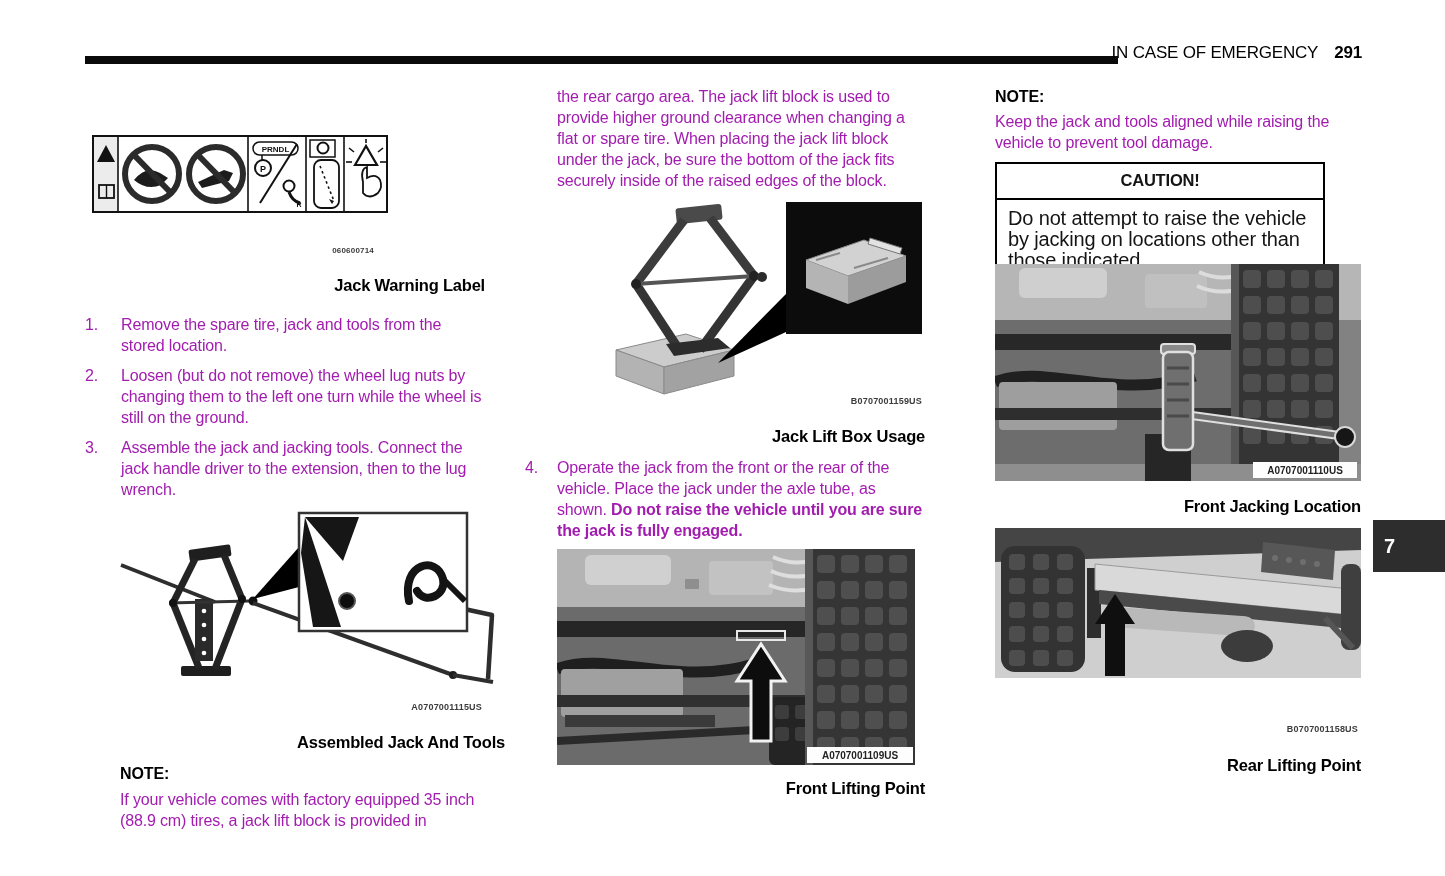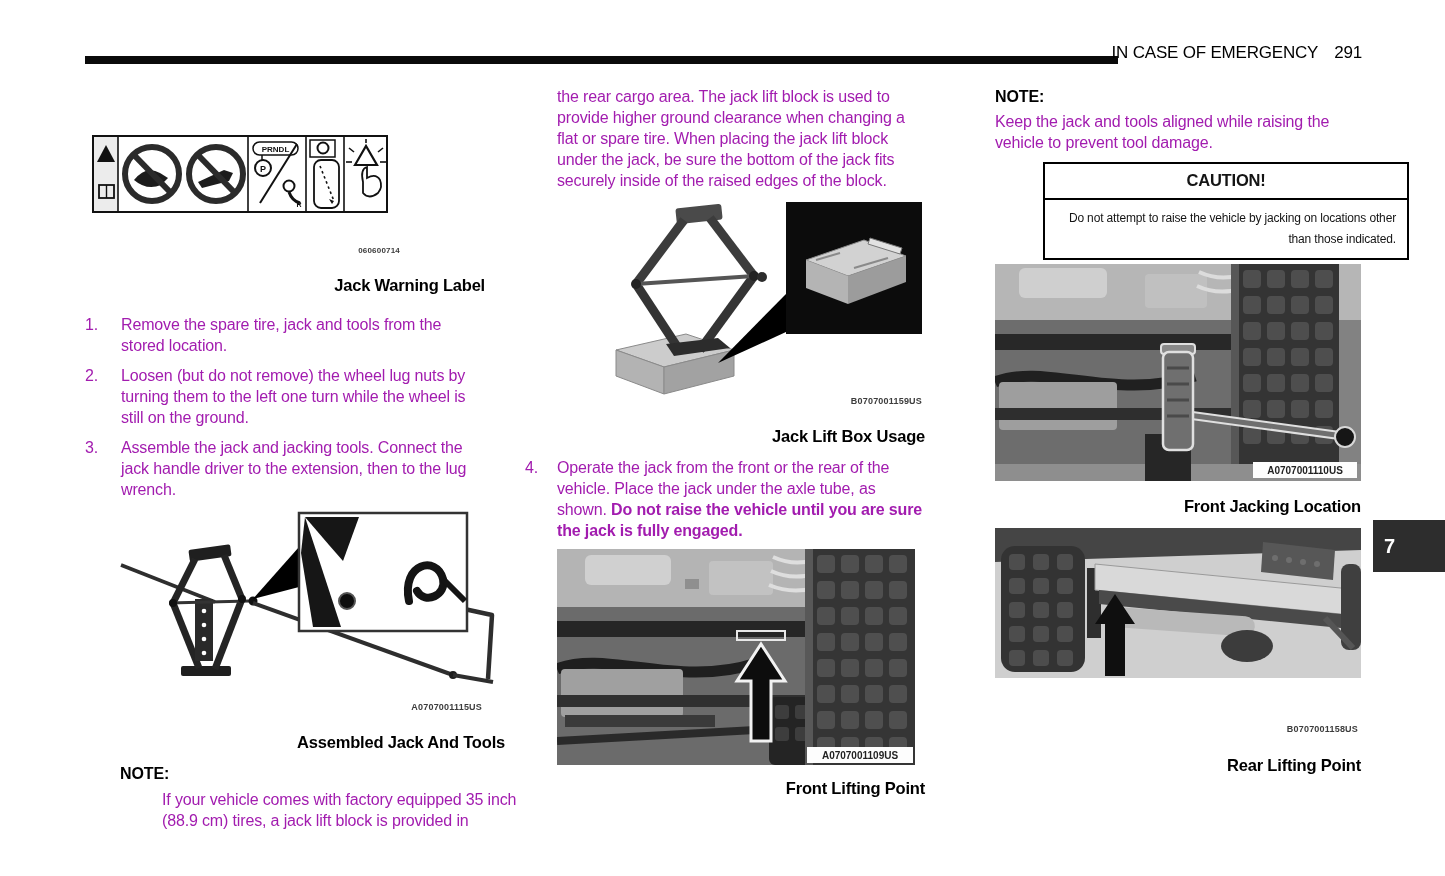--- a/index.html
+++ b/index.html
@@ -9,29 +9,29 @@
   .caption{font-size:16.5px;font-weight:bold;text-align:right;color:#000;letter-spacing:-0.2px;}
   .code{font-size:9px;font-weight:bold;color:#3c3c3c;text-align:right;letter-spacing:0.2px;}
   .note-label{font-size:16px;font-weight:bold;letter-spacing:-0.1px;color:#000;}
   .step{display:flex;margin-bottom:8px;}
   .step .num{width:36px;flex:none;}
   .step .txt{flex:1;}
   .hdr-rule{background:#0a0a0a;}
   .hdr-text{font-size:17px;letter-spacing:-0.2px;color:#000;text-align:right;}
   .caution-box{border:2px solid #000;background:#fff;box-sizing:border-box;}
   .caution-title{border-bottom:2px solid #000;text-align:center;font-weight:bold;font-size:16.5px;padding:7px 0 8px;letter-spacing:-0.2px;}
-  .caution-body{padding:8px 11px 8px;font-size:12px;line-height:21px;letter-spacing:-0.15px;text-align:right;}
+  .caution-body{padding:8px 11px 8px;font-size:20px;line-height:21px;letter-spacing:-0.15px;}
   .chapter-tab{background:#2d2d2d;color:#fff;font-weight:bold;font-size:20px;display:flex;align-items:center;padding-left:11px;box-sizing:border-box;}
 </style>
 </head>
 <body>
 
 <div class="abs hdr-rule" style="left:85px;top:56px;width:1033px;height:8px;"></div>
 <div class="abs hdr-text" style="left:900px;top:43px;width:462px;">
-  <span>IN CASE OF EMERGENCY</span><span style="display:inline-block;width:16px;"></span><span style="font-weight:normal">291</span>
+  <span>IN CASE OF EMERGENCY</span><span style="display:inline-block;width:16px;"></span><span style="font-weight:bold">291</span>
 </div>
 
 <div class="abs chapter-tab" style="left:1373px;top:520px;width:72px;height:52px;">
   <span>7</span>
 </div>
 
 <svg class="abs" style="left:92px;top:135px;" width="296" height="78" viewBox="0 0 296 78">
   <rect x="1" y="1" width="294" height="76" fill="#ffffff" stroke="#111" stroke-width="2"></rect>
   <rect x="2" y="2" width="24" height="74" fill="#ececec"></rect>
   <path d="M5 27 L14 10 L23 27 Z" fill="#111"></path>
@@ -74,31 +74,31 @@
   <g>
     <path d="M263 30 L274 11 L285 30 Z" fill="none" stroke="#111" stroke-width="2.2"></path>
     <line x1="257" y1="13" x2="262" y2="17" stroke="#111" stroke-width="1.6"></line>
     <line x1="291" y1="13" x2="286" y2="17" stroke="#111" stroke-width="1.6"></line>
     <line x1="254" y1="27" x2="260" y2="27" stroke="#111" stroke-width="1.6"></line>
     <line x1="288" y1="27" x2="294" y2="27" stroke="#111" stroke-width="1.6"></line>
     <line x1="274" y1="4" x2="274" y2="8" stroke="#111" stroke-width="1.6"></line>
     <path d="M271 47 q-3 -13 4 -15 l0 11 q9 -5 13 2 q3 7 -2 13 q-9 7 -15 0 z" fill="none" stroke="#111" stroke-width="1.8"></path>
   </g>
 </svg>
-<div class="abs code" style="left:212px;top:246px;width:188px;font-size:8px;">060600714</div>
+<div class="abs code" style="left:186px;top:246px;width:188px;font-size:8px;">060600714</div>
 <div class="abs caption" style="left:85px;top:276px;width:400px;">Jack Warning Label</div>
 
 <div class="abs body-text" style="left:85px;top:314px;width:402px;">
   <div class="step" style="margin-bottom:9px;">
     <div class="num">1.</div>
     <div class="txt">Remove the spare tire, jack and tools from the stored location.</div>
   </div>
   <div class="step" style="margin-bottom:9px;">
     <div class="num">2.</div>
-    <div class="txt">Loosen (but do not remove) the wheel lug nuts by turning them to the left one turn while the wheel is still on the ground.</div>
+    <div class="txt">Loosen (but do not remove) the wheel lug nuts by changing them to the left one turn while the wheel is still on the ground.</div>
   </div>
   <div class="step">
     <div class="num">3.</div>
     <div class="txt">Assemble the jack and jacking tools. Connect the jack handle driver to the extension, then to the lug wrench.</div>
   </div>
 </div>
 
 <svg class="abs" style="left:103px;top:503px;" width="397" height="212" viewBox="0 0 397 212">
   <rect width="397" height="212" fill="#ffffff"></rect>
   <line x1="18" y1="62" x2="112" y2="99" stroke="#2e2e2e" stroke-width="3.5"></line>
@@ -132,21 +132,21 @@
     <polygon points="202,14 238,124 210,124 198,50" fill="#161616"></polygon>
     <polygon points="202,14 256,14 240,58 226,42" fill="#161616"></polygon>
     <circle cx="244" cy="98" r="8" fill="#0e0e0e" stroke="#555" stroke-width="2"></circle>
     <path d="M306 98 C298 60 334 52 340 76 C344 92 322 102 314 88" fill="none" stroke="#141414" stroke-width="8" stroke-linecap="round"></path>
     <line x1="340" y1="76" x2="362" y2="98" stroke="#141414" stroke-width="6"></line>
   </g>
 </svg>
 <div class="abs code" style="left:300px;top:702px;width:182px;">A0707001115US</div>
 <div class="abs caption" style="left:105px;top:733px;width:400px;">Assembled Jack And Tools</div>
 <div class="abs note-label" style="left:120px;top:765px;">NOTE:</div>
-<div class="abs body-text" style="left:120px;top:789px;width:368px;margin-left:42px;">If your vehicle comes with factory equipped 35 inch (88.9 cm) tires, a jack lift block is provided in</div>
+<div class="abs body-text" style="left:120px;top:789px;width:368px;">If your vehicle comes with factory equipped 35 inch (88.9 cm) tires, a jack lift block is provided in</div>
 
 <div class="abs body-text" style="left:557px;top:86px;width:372px;">the rear cargo area. The jack lift block is used to provide higher ground clearance when changing a flat or spare tire. When placing the jack lift block under the jack, be sure the bottom of the jack fits securely inside of the raised edges of the block.</div>
 
 <svg class="abs" style="left:558px;top:198px;" width="364" height="203" viewBox="0 0 364 203">
   <rect width="364" height="203" fill="#ffffff"></rect>
   <g>
     <polygon points="58,152 128,136 176,152 106,169" fill="#cccccc" stroke="#8a8a8a" stroke-width="1"></polygon>
     <polygon points="58,152 106,169 106,196 58,178" fill="#b3b3b3" stroke="#8a8a8a" stroke-width="1"></polygon>
     <polygon points="106,169 176,152 176,178 106,196" fill="#a2a2a2" stroke="#8a8a8a" stroke-width="1"></polygon>
   </g>
@@ -243,21 +243,21 @@
   <rect x="180" y="82" width="48" height="9" fill="none" stroke="#e8e8e8" stroke-width="2"></rect>
   <polygon points="204,95 228,132 214,132 214,192 194,192 194,132 180,132" fill="#0d0d0d" stroke="#f2f2f2" stroke-width="3"></polygon>
   <rect x="250" y="198" width="106" height="16" fill="#fdfdfd"></rect>
   <text x="303" y="210" text-anchor="middle" font-size="10" font-weight="bold" fill="#222">A0707001109US</text>
 </svg>
 <div class="abs caption" style="left:557px;top:779px;width:368px;">Front Lifting Point</div>
 
 <div class="abs note-label" style="left:995px;top:88px;">NOTE:</div>
 <div class="abs body-text" style="left:995px;top:111px;width:368px;">Keep the jack and tools aligned while raising the vehicle to prevent tool damage.</div>
 
-<div class="abs caution-box" style="left:1043px;top:162px;width:366px;">
+<div class="abs caution-box" style="left:995px;top:162px;width:330px;">
   <div class="caution-title">CAUTION!</div>
   <div class="caution-body">Do not attempt to raise the vehicle by jacking on locations other than those indicated.</div>
 </div>
 
 <svg class="abs" style="left:995px;top:264px;" width="366" height="217" viewBox="0 0 366 217">
   <rect width="366" height="217" fill="#828282"></rect>
   <rect x="0" y="0" width="366" height="56" fill="#b6b6b6"></rect>
   <rect x="24" y="4" width="88" height="30" rx="6" fill="#cfcfcf"></rect>
   <rect x="150" y="10" width="62" height="34" rx="4" fill="#c0c0c0"></rect>
   <path d="M204 8 q22 10 44 2" stroke="#dcdcdc" stroke-width="4" fill="none"></path>

